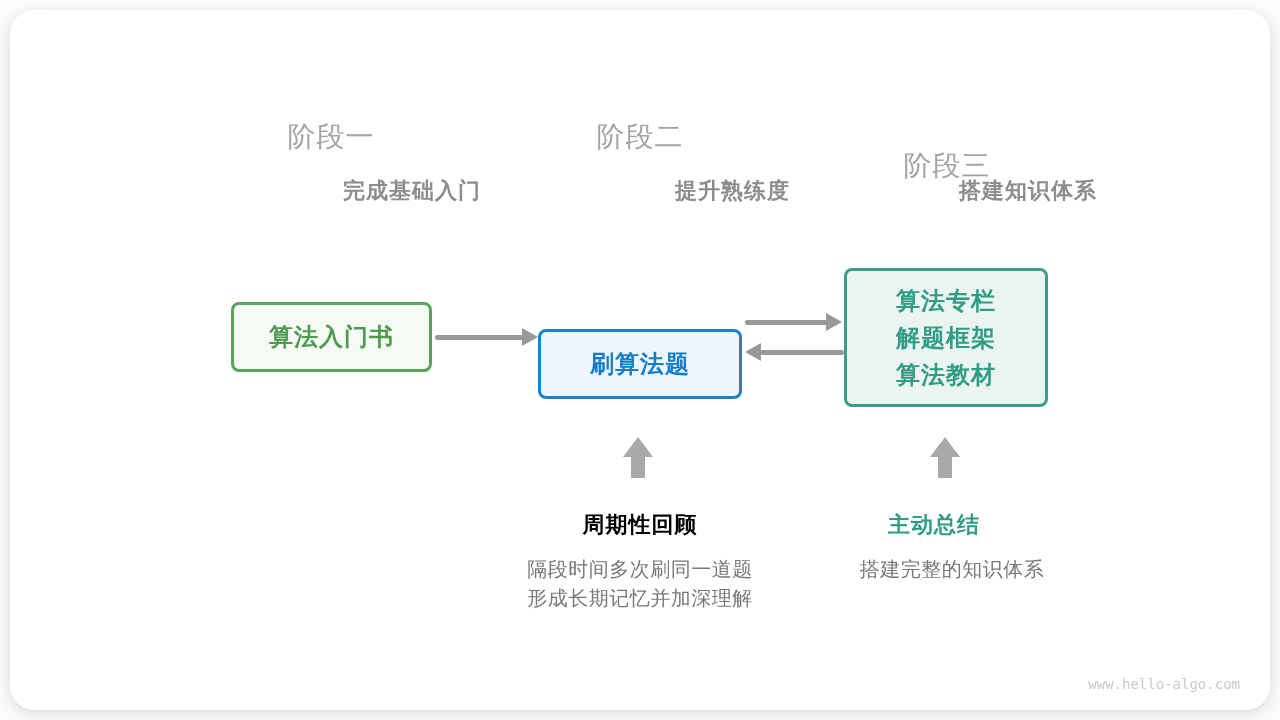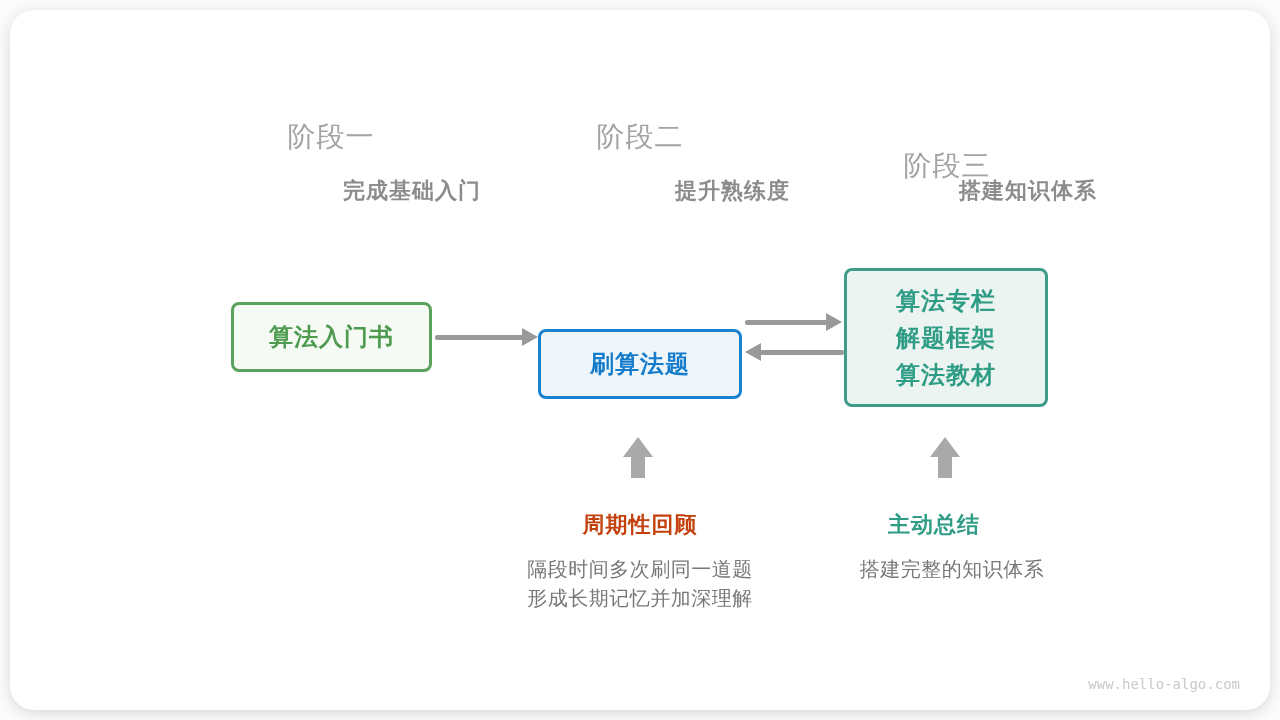--- a/index.html
+++ b/index.html
@@ -47,21 +47,21 @@
   .up-head{
     width:0;height:0;
     border-left:15px solid transparent;border-right:15px solid transparent;
     border-bottom:20px solid #a9a9a9;
   }
   .up-stem{width:14px;height:21px;background:#a9a9a9;}
   .ann-title{
     width:400px;text-align:center;
     font-size:22px;font-weight:bold;letter-spacing:1px;
   }
-  .ann-title-blue{color:#c2410c;}
+  .ann-title-blue{color:#000000;}
   .ann-title-teal{color:#2f9c85;}
   .ann-desc{
     width:400px;text-align:center;
     font-size:20px;color:#787878;line-height:29px;letter-spacing:0.5px;
   }
   .watermark{
     width:200px;text-align:right;
     font-family:"DejaVu Sans Mono","Liberation Mono",monospace;
     font-size:14px;color:#c9c9c9;
   }

